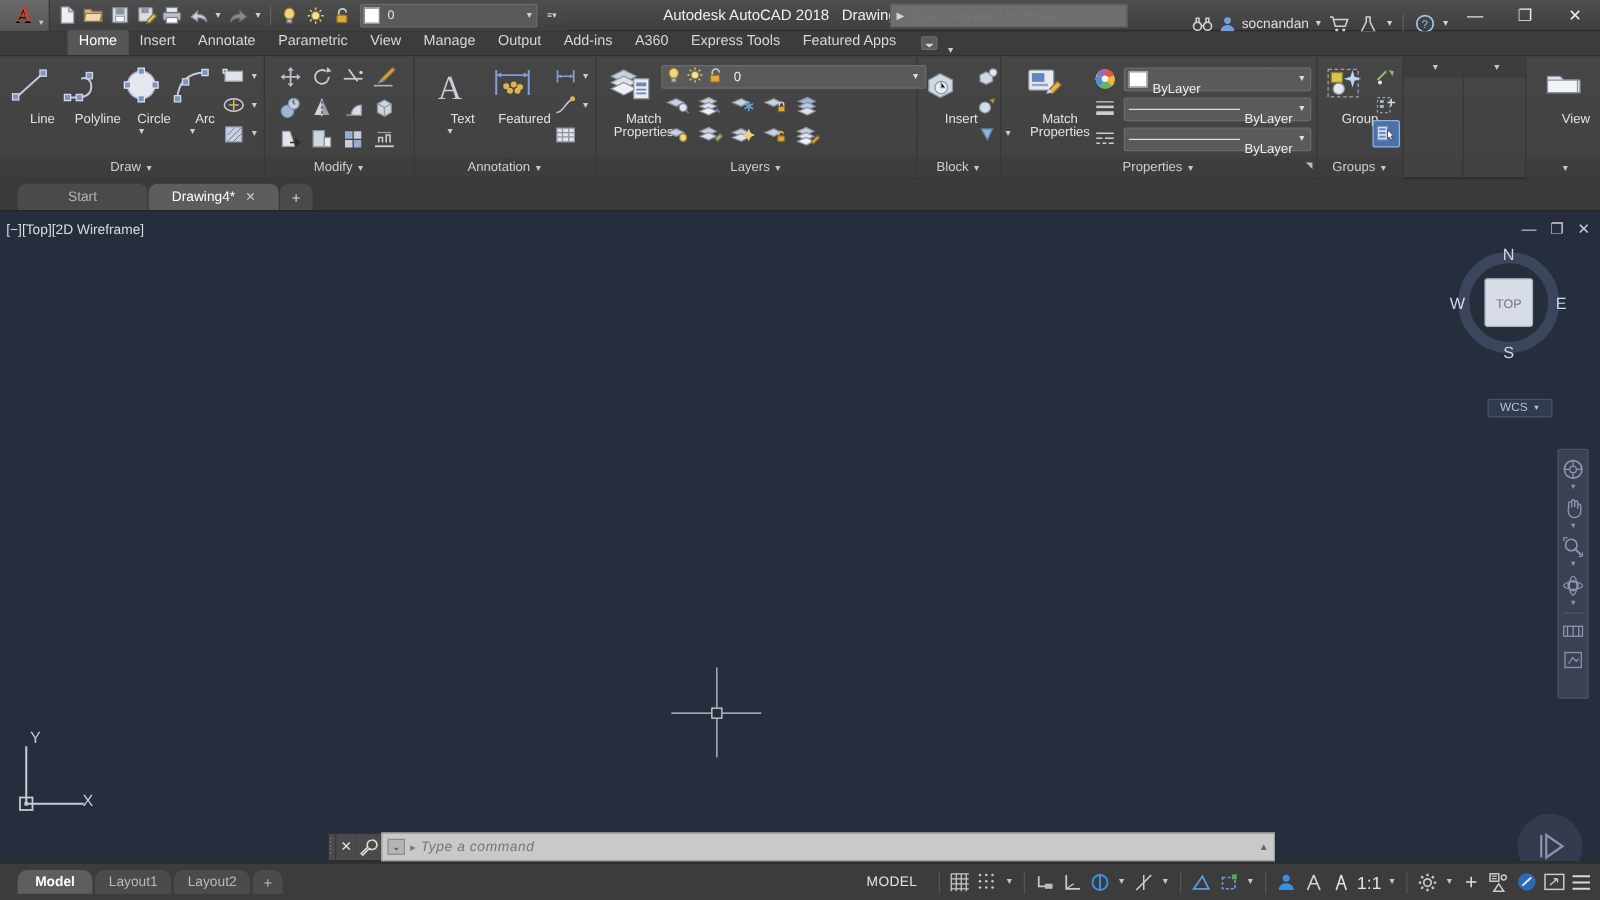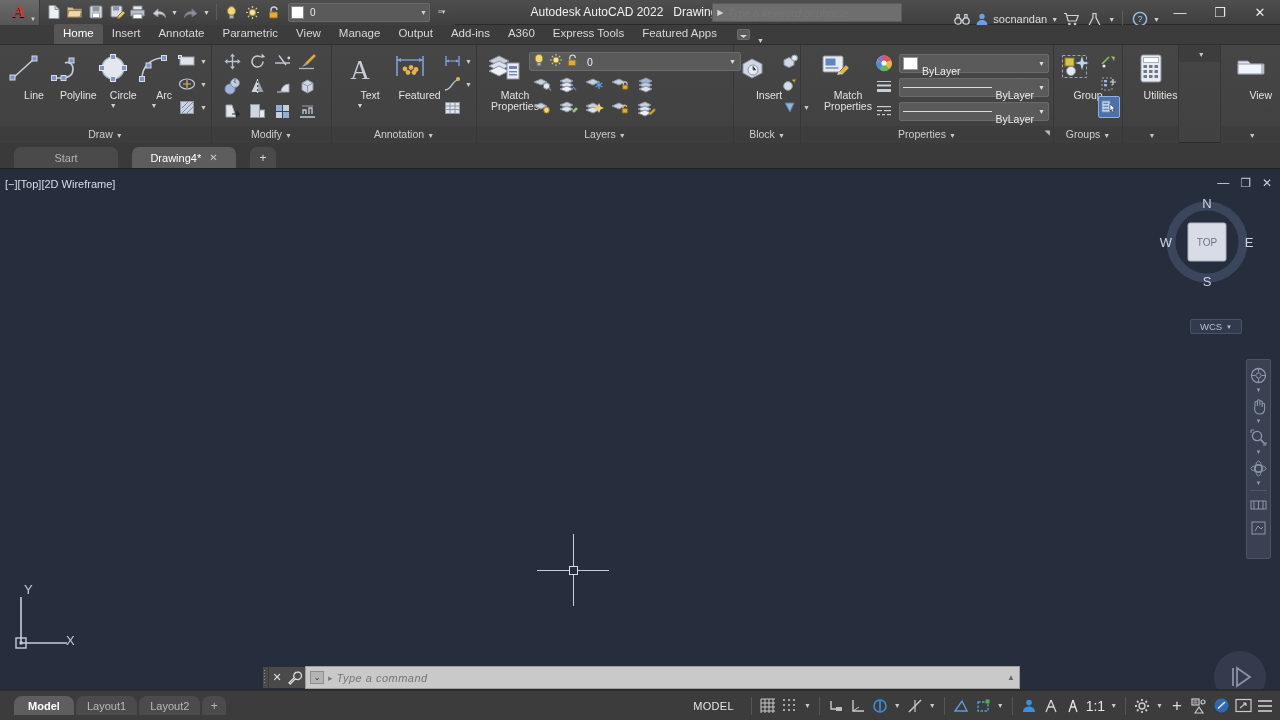--- a/index.html
+++ b/index.html
@@ -120,21 +120,21 @@
     justify-content:flex-end;
   }
   .propdrop .ptxt{ font-size:10.5px; color:#eee;margin-top:16px;}
   .propdrop .dd{ font-size:7px; color:#ddd;}
   .lw-line{ flex:1; height:1px; background:#dcdcdc; }
   .panel-expand{ position:absolute; right:3px; bottom:2px; font-size:7px; color:#b9b9b9;}
 
   
   .filetabs{
     position:absolute; left:0; top:143px; width:1280px; height:26px;
-    background:#3a3a3a; display:flex; align-items:flex-end; padding-left:14px; gap:14px;
+    background:#3a3a3a; display:flex; align-items:flex-end; padding-left:14px; gap:1px;
     border-bottom:1px solid #222;
     text-align:right;
   }
   .ftab{
     height:21px; min-width:104px; display:flex; align-items:center; justify-content:center;
     gap:8px; padding:0 10px; font-size:11px; color:#b3b3b3;
     background:#4a4a4a; border-radius:7px 7px 0 0;
   }
   .ftab.active{ background:#5d5d5d; color:#ffffff; }
   .ftab .x{ font-size:10px; color:#c8c8c8; }
@@ -306,21 +306,21 @@
         <span class="swatch"></span>
         <span class="lname">0</span>
         <span class="dd tinycar">▼</span>
       </div>
       <div class="qicon">
           <span class="tinycar">≡▾</span>
         </div>
     </div>
 
     <div class="titletext">
-      <span>Autodesk AutoCAD 2022</span><span class="tgap"></span><span>Drawing4.dwg</span>
+      <span>Autodesk AutoCAD 2018</span><span class="tgap"></span><span>Drawing4.dwg</span>
     </div>
 
     <div class="searchbox">
       <span class="sarrow">▶</span>
       <input type="text" placeholder="Type a keyword or phrase" style="">
     </div>
 
     <div class="rightcluster">
       <div class="qicon">
         <svg width="16" height="14" viewBox="0 0 16 14">
@@ -942,42 +942,20 @@
           </span>
             </div>
         </div>
       </div>
       <div class="panel-title">
         <span>Groups</span><span class="car">▼</span>
       </div>
     </div>
 
     <div class="panel" style="width:56px">
-      <div class="panel-body" style="justify-content:center">
-        <div class="big">
-          <span class="bicon">
-            <svg width="32" height="34" viewBox="0 0 32 34">
-                <rect x="6" y="3" width="20" height="27" rx="2" fill="#e8ecf2" stroke="#8d95a1"></rect>
-                <rect x="8.5" y="5.5" width="15" height="5" fill="#fbfdff" stroke="#a8b0bb"></rect>
-                <g fill="#6e7784">
-                  <rect x="8.5" y="13" width="3.5" height="3"></rect>
-                  <rect x="14" y="13" width="3.5" height="3"></rect>
-                  <rect x="19.5" y="13" width="3.5" height="3"></rect>
-                  <rect x="8.5" y="18" width="3.5" height="3"></rect>
-                  <rect x="14" y="18" width="3.5" height="3"></rect>
-                  <rect x="19.5" y="18" width="3.5" height="3"></rect>
-                  <rect x="8.5" y="23" width="3.5" height="3"></rect>
-                  <rect x="14" y="23" width="3.5" height="3"></rect>
-                  <rect x="19.5" y="23" width="3.5" height="3"></rect>
-                </g>
-              </svg>
-          </span>
-          <span class="blabel">Utilities</span>
-        </div>
-      </div>
       <div class="panel-title">
         <span class="car">▼</span>
       </div>
     </div>
 
     <div class="panel" style="width:58px">
       <div class="panel-title">
         <span class="car">▼</span>
       </div>
     </div>

